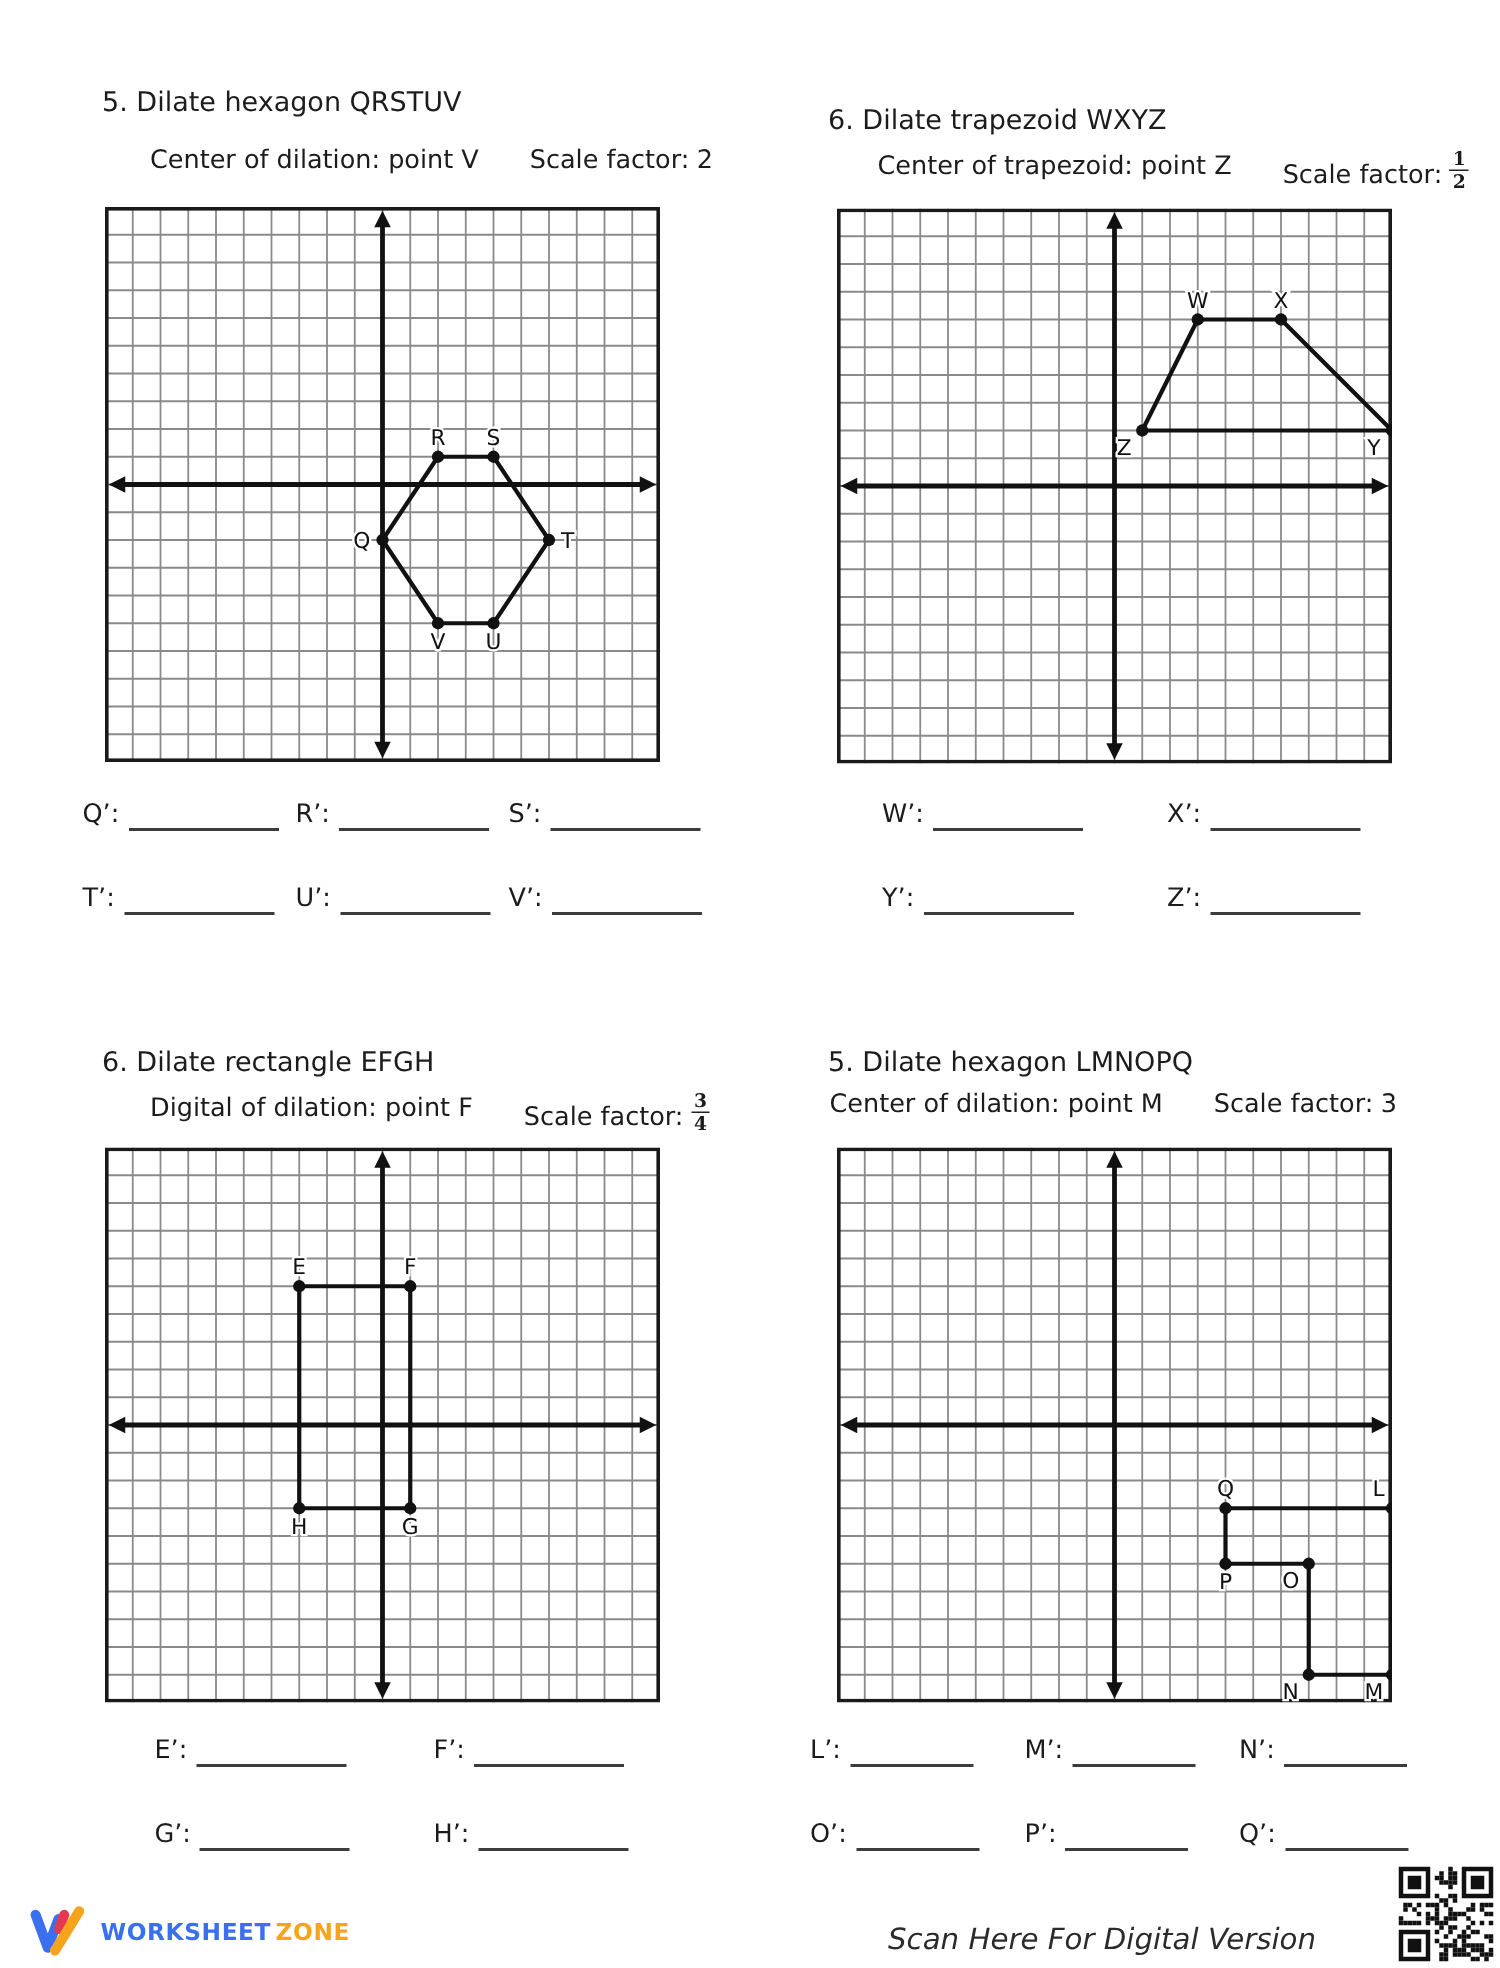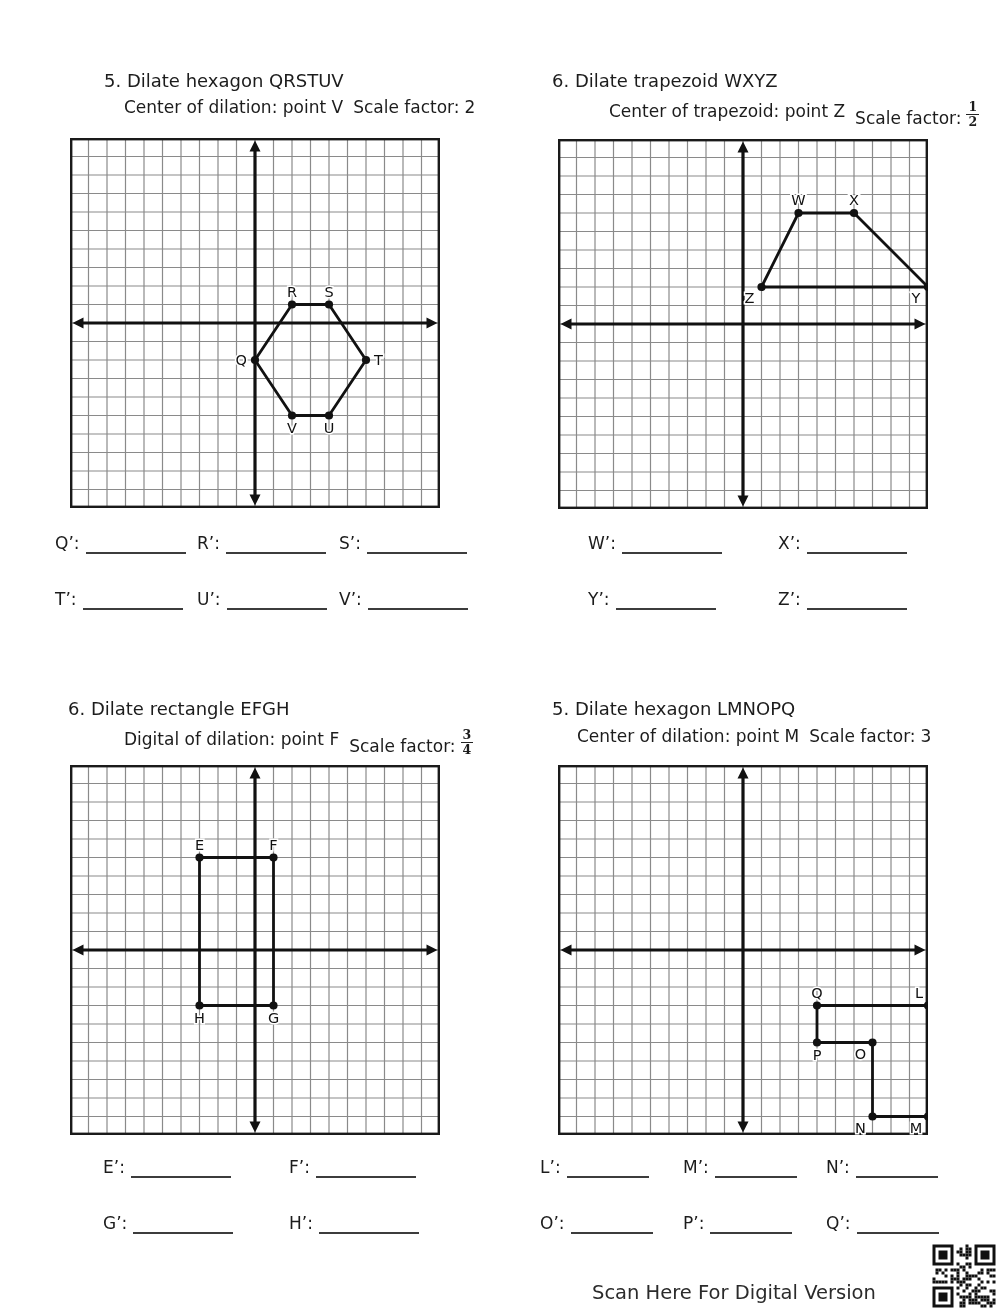--- a/index.html
+++ b/index.html
@@ -2,23 +2,23 @@
 <html><head>
 <meta charset="utf-8">
 <style>
   html,body{margin:0;padding:0;background:#e8e8e8;}
   .page{
     position:relative;width:1000px;height:1312px;background:#ffffff;
     font-family:"DejaVu Sans","Liberation Sans",sans-serif;color:#1c1c1c;
     overflow:hidden;margin:0 auto;
   }
   .p-title{position:absolute;font-size:18px;white-space:nowrap;}
-  .p-sub{position:absolute;display:flex;align-items:center;gap:10px;font-size:17px;white-space:nowrap;margin-left:24px;}
+  .p-sub{position:absolute;display:flex;align-items:center;gap:34px;font-size:17px;white-space:nowrap;}
   .scale-part{display:inline-flex;align-items:flex-end;gap:5px;}
-  .t5{left:68px;top:70px;margin-left:36px;}  .s5{left:100px;top:97px;}
+  .t5{left:68px;top:58px;}  .s5{left:100px;top:97px;}
   .t6{left:552px;top:70px;text-align:center;} .s6{left:585px;top:94px;}
   .t7{left:68px;top:698px;} .s7{left:100px;top:722px;}
   .t8{left:552px;top:698px;}.s8{left:553px;top:726px;}
   .grid-svg{position:absolute;display:block;}
   .g5{left:70px;top:138px;}  .g6{left:558px;top:139px;}
   .g7{left:70px;top:765px;}  .g8{left:558px;top:765px;}
   .answers{position:absolute;display:grid;row-gap:32px;}
   .a5{left:55px;top:530px;grid-template-columns:142px 142px 142px;}
   .a6{left:588px;top:530px;grid-template-columns:190px 190px;}
   .a7{left:103px;top:1154px;grid-template-columns:186px 186px;}
@@ -29,21 +29,21 @@
   .a8 .ans-line{width:82px;}
   .frac{display:inline-flex;flex-direction:column;align-items:center;
         font-family:"DejaVu Serif","Liberation Serif",serif;font-weight:bold;
         font-size:12.5px;line-height:1.12;transform:translateY(1px);}
   .frac .num{border-bottom:1.4px solid #222;padding:0 2px;}
   .frac .den{padding:0 2px;}
   .brand{position:absolute;left:18px;top:1267px;display:flex;align-items:center;gap:7px;}
   .brand-text{font-size:15.5px;font-weight:bold;letter-spacing:.4px;white-space:nowrap;}
   .brand-w1{color:#3a6ff0;}
   .brand-w2{color:#f7a41d;margin-left:3px;}
-  .scan{position:absolute;left:592px;top:1281px;font-size:19.5px;color:#2b2b2b;white-space:nowrap;}
+  .scan{position:absolute;left:592px;top:1281px;font-size:19.5px;color:#2b2b2b;white-space:nowrap;font-style:italic;}
   .qr{position:absolute;left:932px;top:1244px;}
 </style>
 </head>
 <body>
 
 <div class="page">
 
   <section>
     <div class="p-title t5">5. Dilate hexagon QRSTUV</div>
     <div class="p-sub s5">
@@ -423,20 +423,28 @@
           <span class="ans-label">P’:</span>
           <span class="ans-line"></span>
         </div>
         <div class="ans">
           <span class="ans-label">Q’:</span>
           <span class="ans-line"></span>
         </div>
       </div>
   </section>
 
+  <div class="brand">
+    <svg width="42" height="42" viewBox="0 0 44 44">
+      <path d="M6 10 L14.5 33 L22 13" fill="none" stroke="#3a6ff0" stroke-width="7" stroke-linecap="round" stroke-linejoin="round"></path>
+      <path d="M26 10 L22.5 20" fill="none" stroke="#e63950" stroke-width="7" stroke-linecap="round"></path>
+      <path d="M19.5 35 L36.5 7.5" fill="none" stroke="#f7a41d" stroke-width="7" stroke-linecap="round"></path>
+    </svg>
+    <span class="brand-text"><span class="brand-w1">WORKSHEET</span><span class="brand-w2">ZONE</span></span>
+  </div>
 
   <div class="scan">Scan Here For Digital Version</div>
 
   <svg class="qr" width="64" height="64" viewBox="0 0 64 64">
       <rect x="0" y="0" width="64" height="64" fill="#ffffff"></rect>
       <rect x="0.5" y="0.5" width="21" height="21" fill="#111"></rect>
       <rect x="3.5" y="3.5" width="15" height="15" fill="#fff"></rect>
       <rect x="6.5" y="6.5" width="9" height="9" fill="#111"></rect>
       <rect x="42.5" y="0.5" width="21" height="21" fill="#111"></rect>
       <rect x="45.5" y="3.5" width="15" height="15" fill="#fff"></rect>

